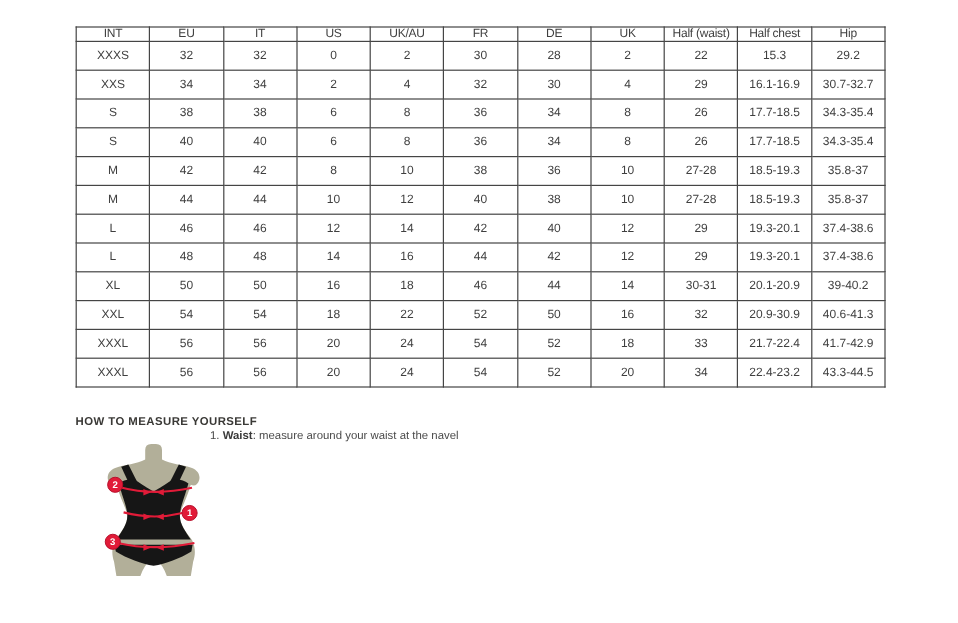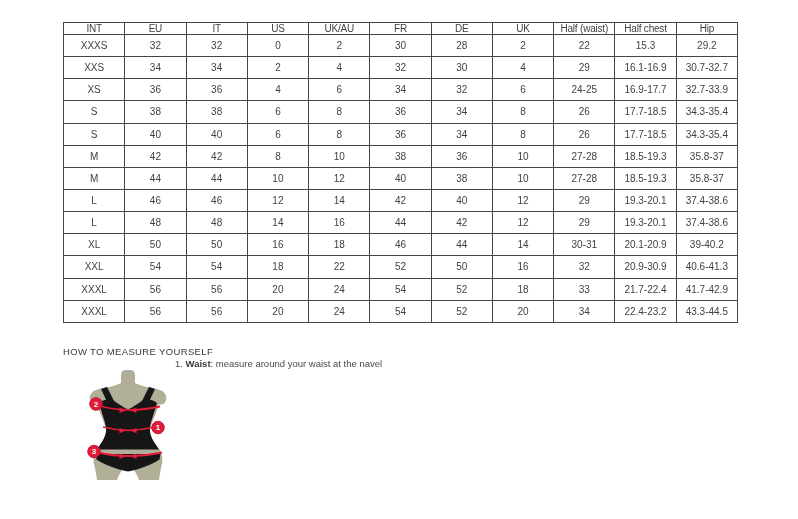--- a/index.html
+++ b/index.html
@@ -15,21 +15,21 @@
   }
   .size-table th,.size-table td{
     border:1px solid #454545;text-align:center;vertical-align:middle;
     padding:0;font-weight:400;white-space:nowrap;overflow:hidden;
   }
   .size-table th{letter-spacing:-0.2px;}
   .size-table{border:1px solid #2b2b2b;padding-left:40px;}
   
   .measure-heading{
     position:absolute;left:63px;top:346px;margin:0;
-    font-size:9.5px;font-weight:400;letter-spacing:.35px;color:#3a3936;
+    font-size:9.5px;font-weight:700;letter-spacing:.35px;color:#3a3936;
   }
   .figure{position:absolute;left:80px;top:370px;width:100px;height:112px;}
   .figure svg{display:block;width:100%;height:100%;}
   .steps{
     position:absolute;left:175px;top:358px;margin:0;padding:0;list-style:none;
     font-size:9.5px;color:#4a4a4a;
   }
   .steps li{margin:0 0 8px 0;line-height:11.5px;}
   .steps b{font-weight:700;color:#3a3a3a;text-align:center;}
   .badge-num{font:700 8px "Liberation Sans",sans-serif;fill:#ffffff;}
@@ -76,33 +76,20 @@
           <td>2</td>
           <td>4</td>
           <td>32</td>
           <td>30</td>
           <td>4</td>
           <td>29</td>
           <td>16.1-16.9</td>
           <td>30.7-32.7</td>
         </tr>
         <tr>
-          <td>XS</td>
-          <td>36</td>
-          <td>36</td>
-          <td>4</td>
-          <td>6</td>
-          <td>34</td>
-          <td>32</td>
-          <td>6</td>
-          <td>24-25</td>
-          <td>16.9-17.7</td>
-          <td>32.7-33.9</td>
-        </tr>
-        <tr>
           <td>S</td>
           <td>38</td>
           <td>38</td>
           <td>6</td>
           <td>8</td>
           <td>36</td>
           <td>34</td>
           <td>8</td>
           <td>26</td>
           <td>17.7-18.5</td>

